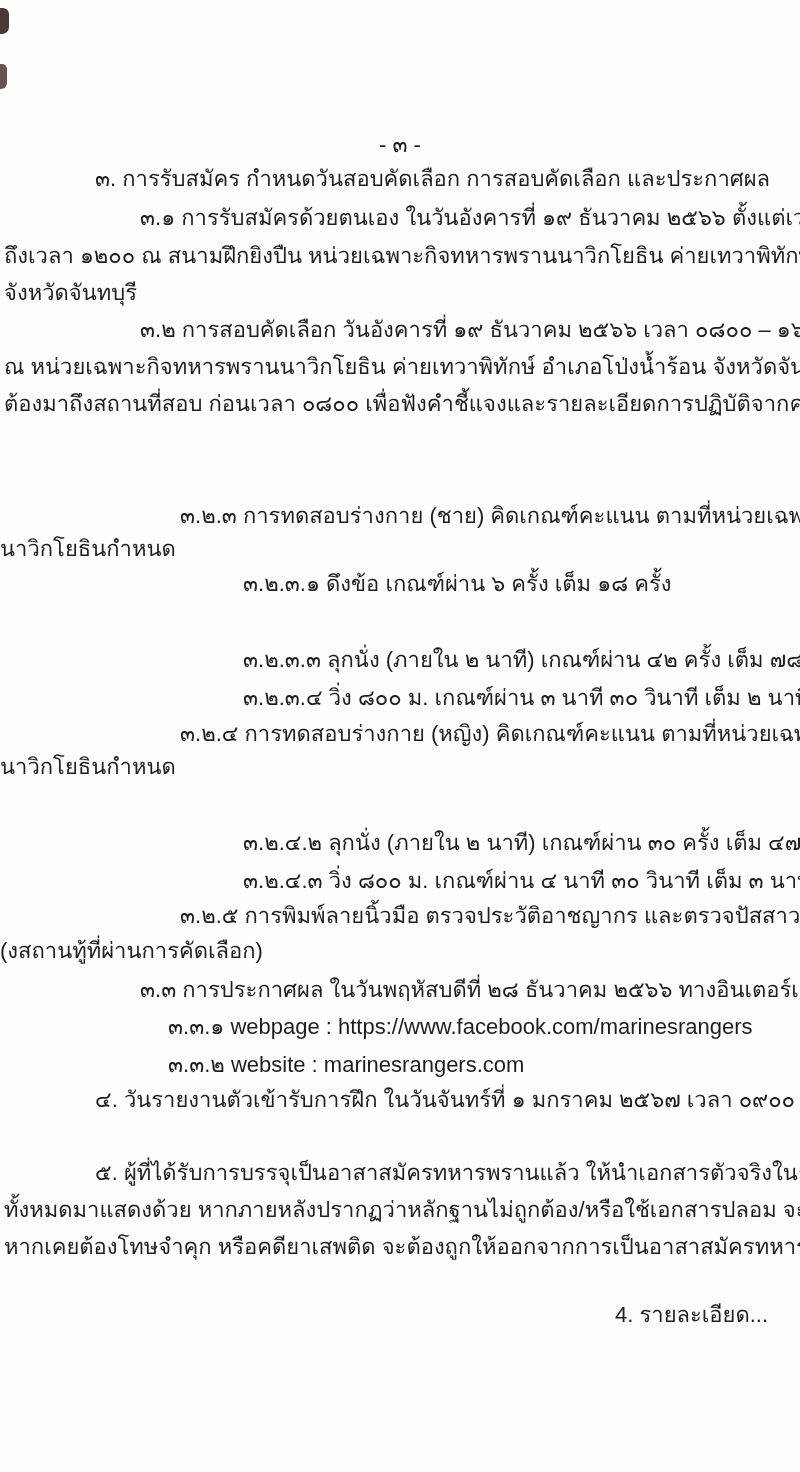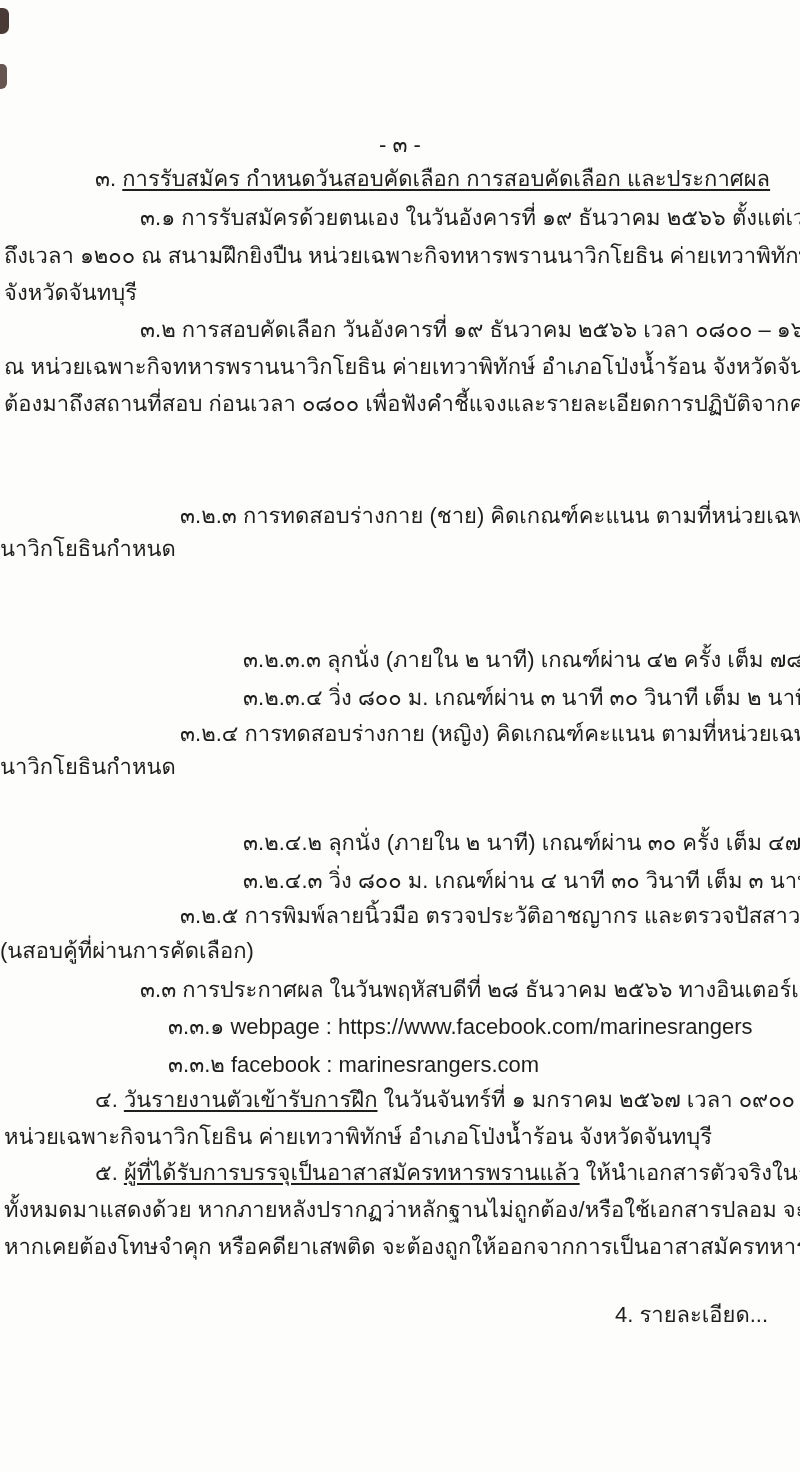--- a/index.html
+++ b/index.html
@@ -12,21 +12,21 @@
     color:#1e1e1e;
   }
   .ln{
     position:absolute;
     font-size:22px;
     line-height:30px;
     white-space:nowrap;
     letter-spacing:0;
   }
   .ln.center{left:0;width:100%;text-align:center;}
-  .u{text-decoration:underline;text-underline-offset:3px;}
+  .u{text-underline-offset:3px;}
   .artifact{position:absolute;left:0;}
 </style>
 </head>
 <body>
 
 <div id="page">
 
   <div class="artifact" style="top:8px;width:9px;height:26px;background:#4a3a36;border-radius:0 6px 7px 0;"></div>
   <div class="artifact" style="top:64px;width:7px;height:25px;background:#55423d;opacity:.9;border-radius:0 5px 6px 0;"></div>
 
@@ -40,40 +40,40 @@
   <div class="ln" style="left:4px;top:241px">ถึงเวลา ๑๒๐๐ ณ สนามฝึกยิงปืน หน่วยเฉพาะกิจทหารพรานนาวิกโยธิน ค่ายเทวาพิทักษ์ อำเภอโป่งน้ำร้อน</div>
   <div class="ln" style="left:4px;top:278px">จังหวัดจันทบุรี</div>
 
   <div class="ln" style="left:140px;top:315px">๓.๒ การสอบคัดเลือก วันอังคารที่ ๑๙ ธันวาคม ๒๕๖๖ เวลา ๐๘๐๐ – ๑๖๐๐</div>
   <div class="ln" style="left:4px;top:352px">ณ หน่วยเฉพาะกิจทหารพรานนาวิกโยธิน ค่ายเทวาพิทักษ์ อำเภอโป่งน้ำร้อน จังหวัดจันทบุรี ผู้สมัครสอบ</div>
   <div class="ln" style="left:4px;top:389px">ต้องมาถึงสถานที่สอบ ก่อนเวลา ๐๘๐๐ เพื่อฟังคำชี้แจงและรายละเอียดการปฏิบัติจากคณะกรรมการ</div>
 
   <div class="ln" style="left:180px;top:501px">๓.๒.๓ การทดสอบร่างกาย (ชาย) คิดเกณฑ์คะแนน ตามที่หน่วยเฉพาะกิจทหารพราน</div>
   <div class="ln" style="left:0px;top:534px">นาวิกโยธินกำหนด</div>
 
+  <div class="ln" style="left:243px;top:569px">๓.๒.๓.๑ ดึงข้อ เกณฑ์ผ่าน ๖ ครั้ง เต็ม ๑๘ ครั้ง</div>
   <div class="ln" style="left:243px;top:645px">๓.๒.๓.๓ ลุกนั่ง (ภายใน ๒ นาที) เกณฑ์ผ่าน ๔๒ ครั้ง  เต็ม ๗๘ ครั้ง</div>
   <div class="ln" style="left:243px;top:683px">๓.๒.๓.๔ วิ่ง ๘๐๐ ม. เกณฑ์ผ่าน ๓ นาที ๓๐ วินาที เต็ม ๒ นาที ๓๐ วินาที</div>
 
   <div class="ln" style="left:180px;top:719px">๓.๒.๔ การทดสอบร่างกาย (หญิง) คิดเกณฑ์คะแนน ตามที่หน่วยเฉพาะกิจทหารพราน</div>
   <div class="ln" style="left:0px;top:752px">นาวิกโยธินกำหนด</div>
 
   <div class="ln" style="left:243px;top:828px">๓.๒.๔.๒ ลุกนั่ง (ภายใน ๒ นาที) เกณฑ์ผ่าน ๓๐ ครั้ง เต็ม ๔๗ ครั้ง</div>
   <div class="ln" style="left:243px;top:866px">๓.๒.๔.๓ วิ่ง ๘๐๐ ม. เกณฑ์ผ่าน ๔ นาที ๓๐ วินาที เต็ม ๓ นาที ๓๐ วินาที</div>
 
   <div class="ln" style="left:180px;top:901px">๓.๒.๕ การพิมพ์ลายนิ้วมือ ตรวจประวัติอาชญากร และตรวจปัสสาวะหาสารเสพติด</div>
-  <div class="ln" style="left:0px;top:936px">(นสอบคู้ที่ผ่านการคัดเลือก)</div>
+  <div class="ln" style="left:0px;top:936px">(งสถานทู้ที่ผ่านการคัดเลือก)</div>
 
   <div class="ln" style="left:140px;top:975px">๓.๓ การประกาศผล ในวันพฤหัสบดีที่ ๒๘ ธันวาคม ๒๕๖๖ ทางอินเตอร์เน็ต</div>
   <div class="ln" style="left:168px;top:1012px">๓.๓.๑ webpage : https://www.facebook.com/marinesrangers</div>
-  <div class="ln" style="left:168px;top:1050px">๓.๓.๒ facebook : marinesrangers.com</div>
+  <div class="ln" style="left:168px;top:1050px">๓.๓.๒ website : marinesrangers.com</div>
 
   <div class="ln" style="left:95px;top:1085px">
     <span>๔. </span><span class="u">วันรายงานตัวเข้ารับการฝึก</span><span> ในวันจันทร์ที่ ๑ มกราคม ๒๕๖๗ เวลา ๐๙๐๐ ณ สนามฝึกยิงปืน</span>
   </div>
-  <div class="ln" style="left:4px;top:1122px">หน่วยเฉพาะกิจนาวิกโยธิน ค่ายเทวาพิทักษ์ อำเภอโป่งน้ำร้อน จังหวัดจันทบุรี</div>
 
   <div class="ln" style="left:95px;top:1158px">
     <span>๕. </span><span class="u">ผู้ที่ได้รับการบรรจุเป็นอาสาสมัครทหารพรานแล้ว</span><span> ให้นำเอกสารตัวจริงในการรับสมัคร</span>
   </div>
   <div class="ln" style="left:4px;top:1195px">ทั้งหมดมาแสดงด้วย หากภายหลังปรากฏว่าหลักฐานไม่ถูกต้อง/หรือใช้เอกสารปลอม จะต้องถูกดำเนินคดีอาญา</div>
   <div class="ln" style="left:4px;top:1232px">หากเคยต้องโทษจำคุก หรือคดียาเสพติด จะต้องถูกให้ออกจากการเป็นอาสาสมัครทหารพราน และรับผิดชอบ</div>
 
   <div class="ln" style="left:615px;top:1300px">4. รายละเอียด...</div>
 
 </div>

